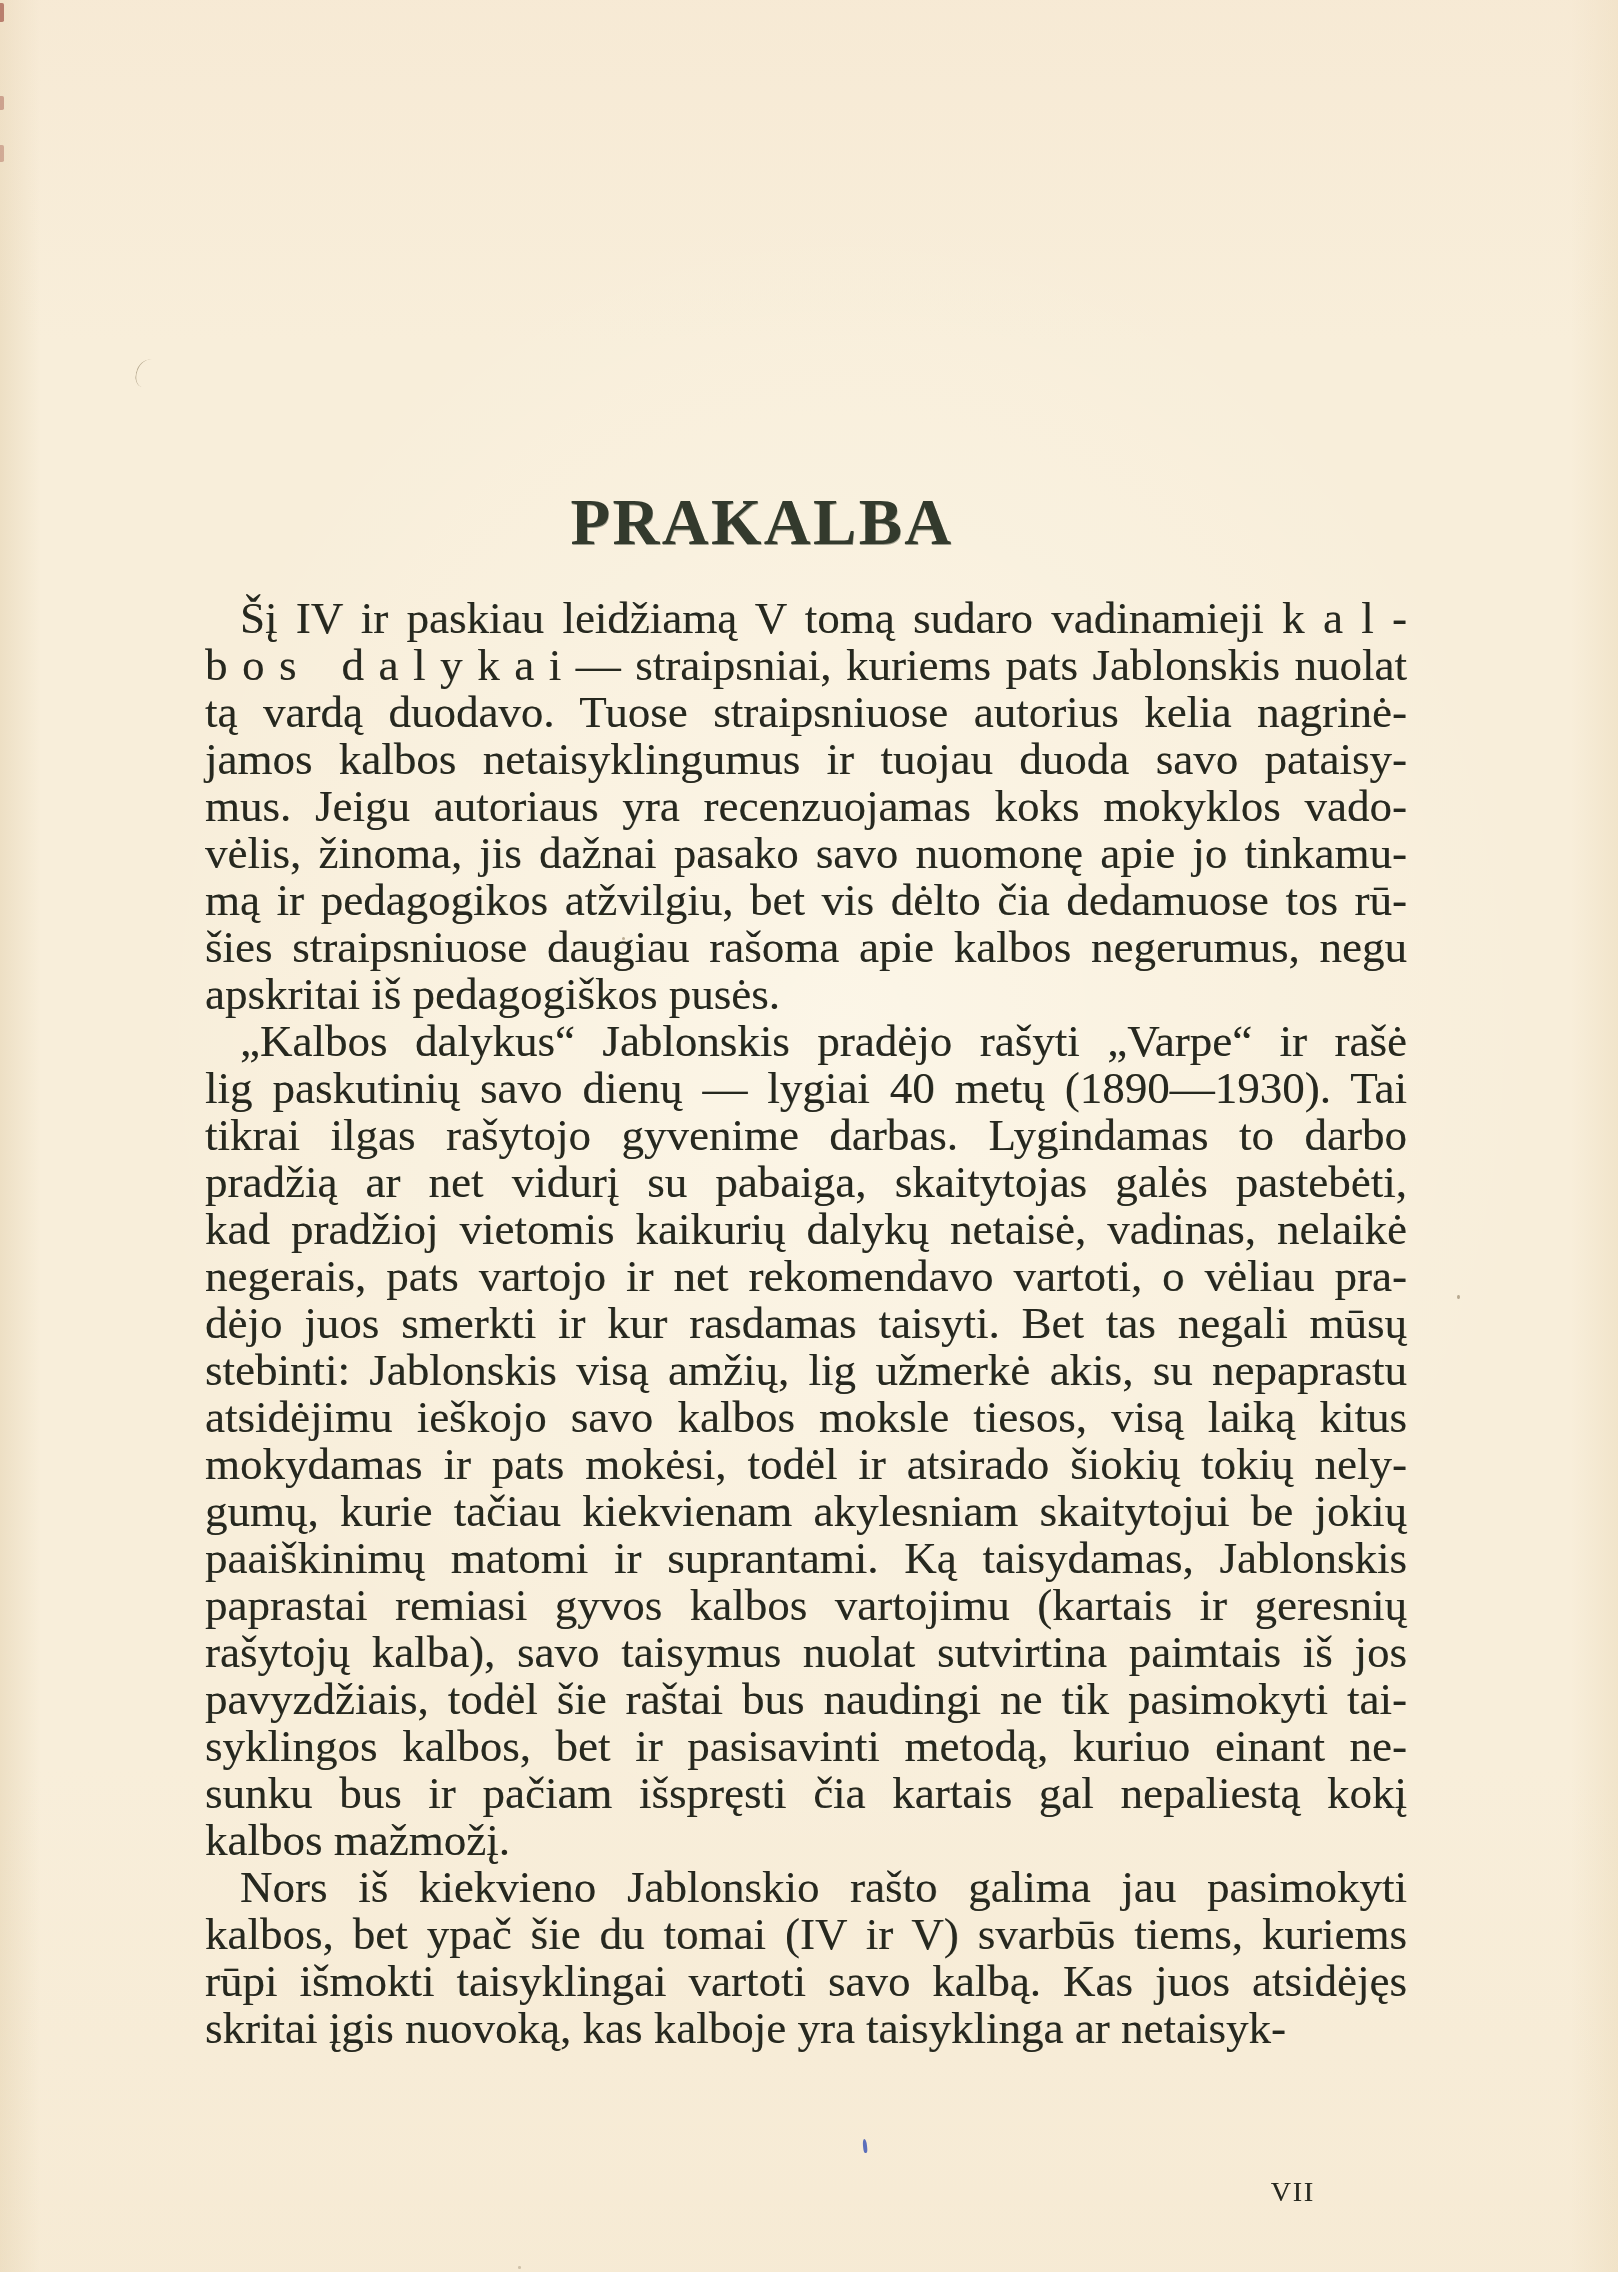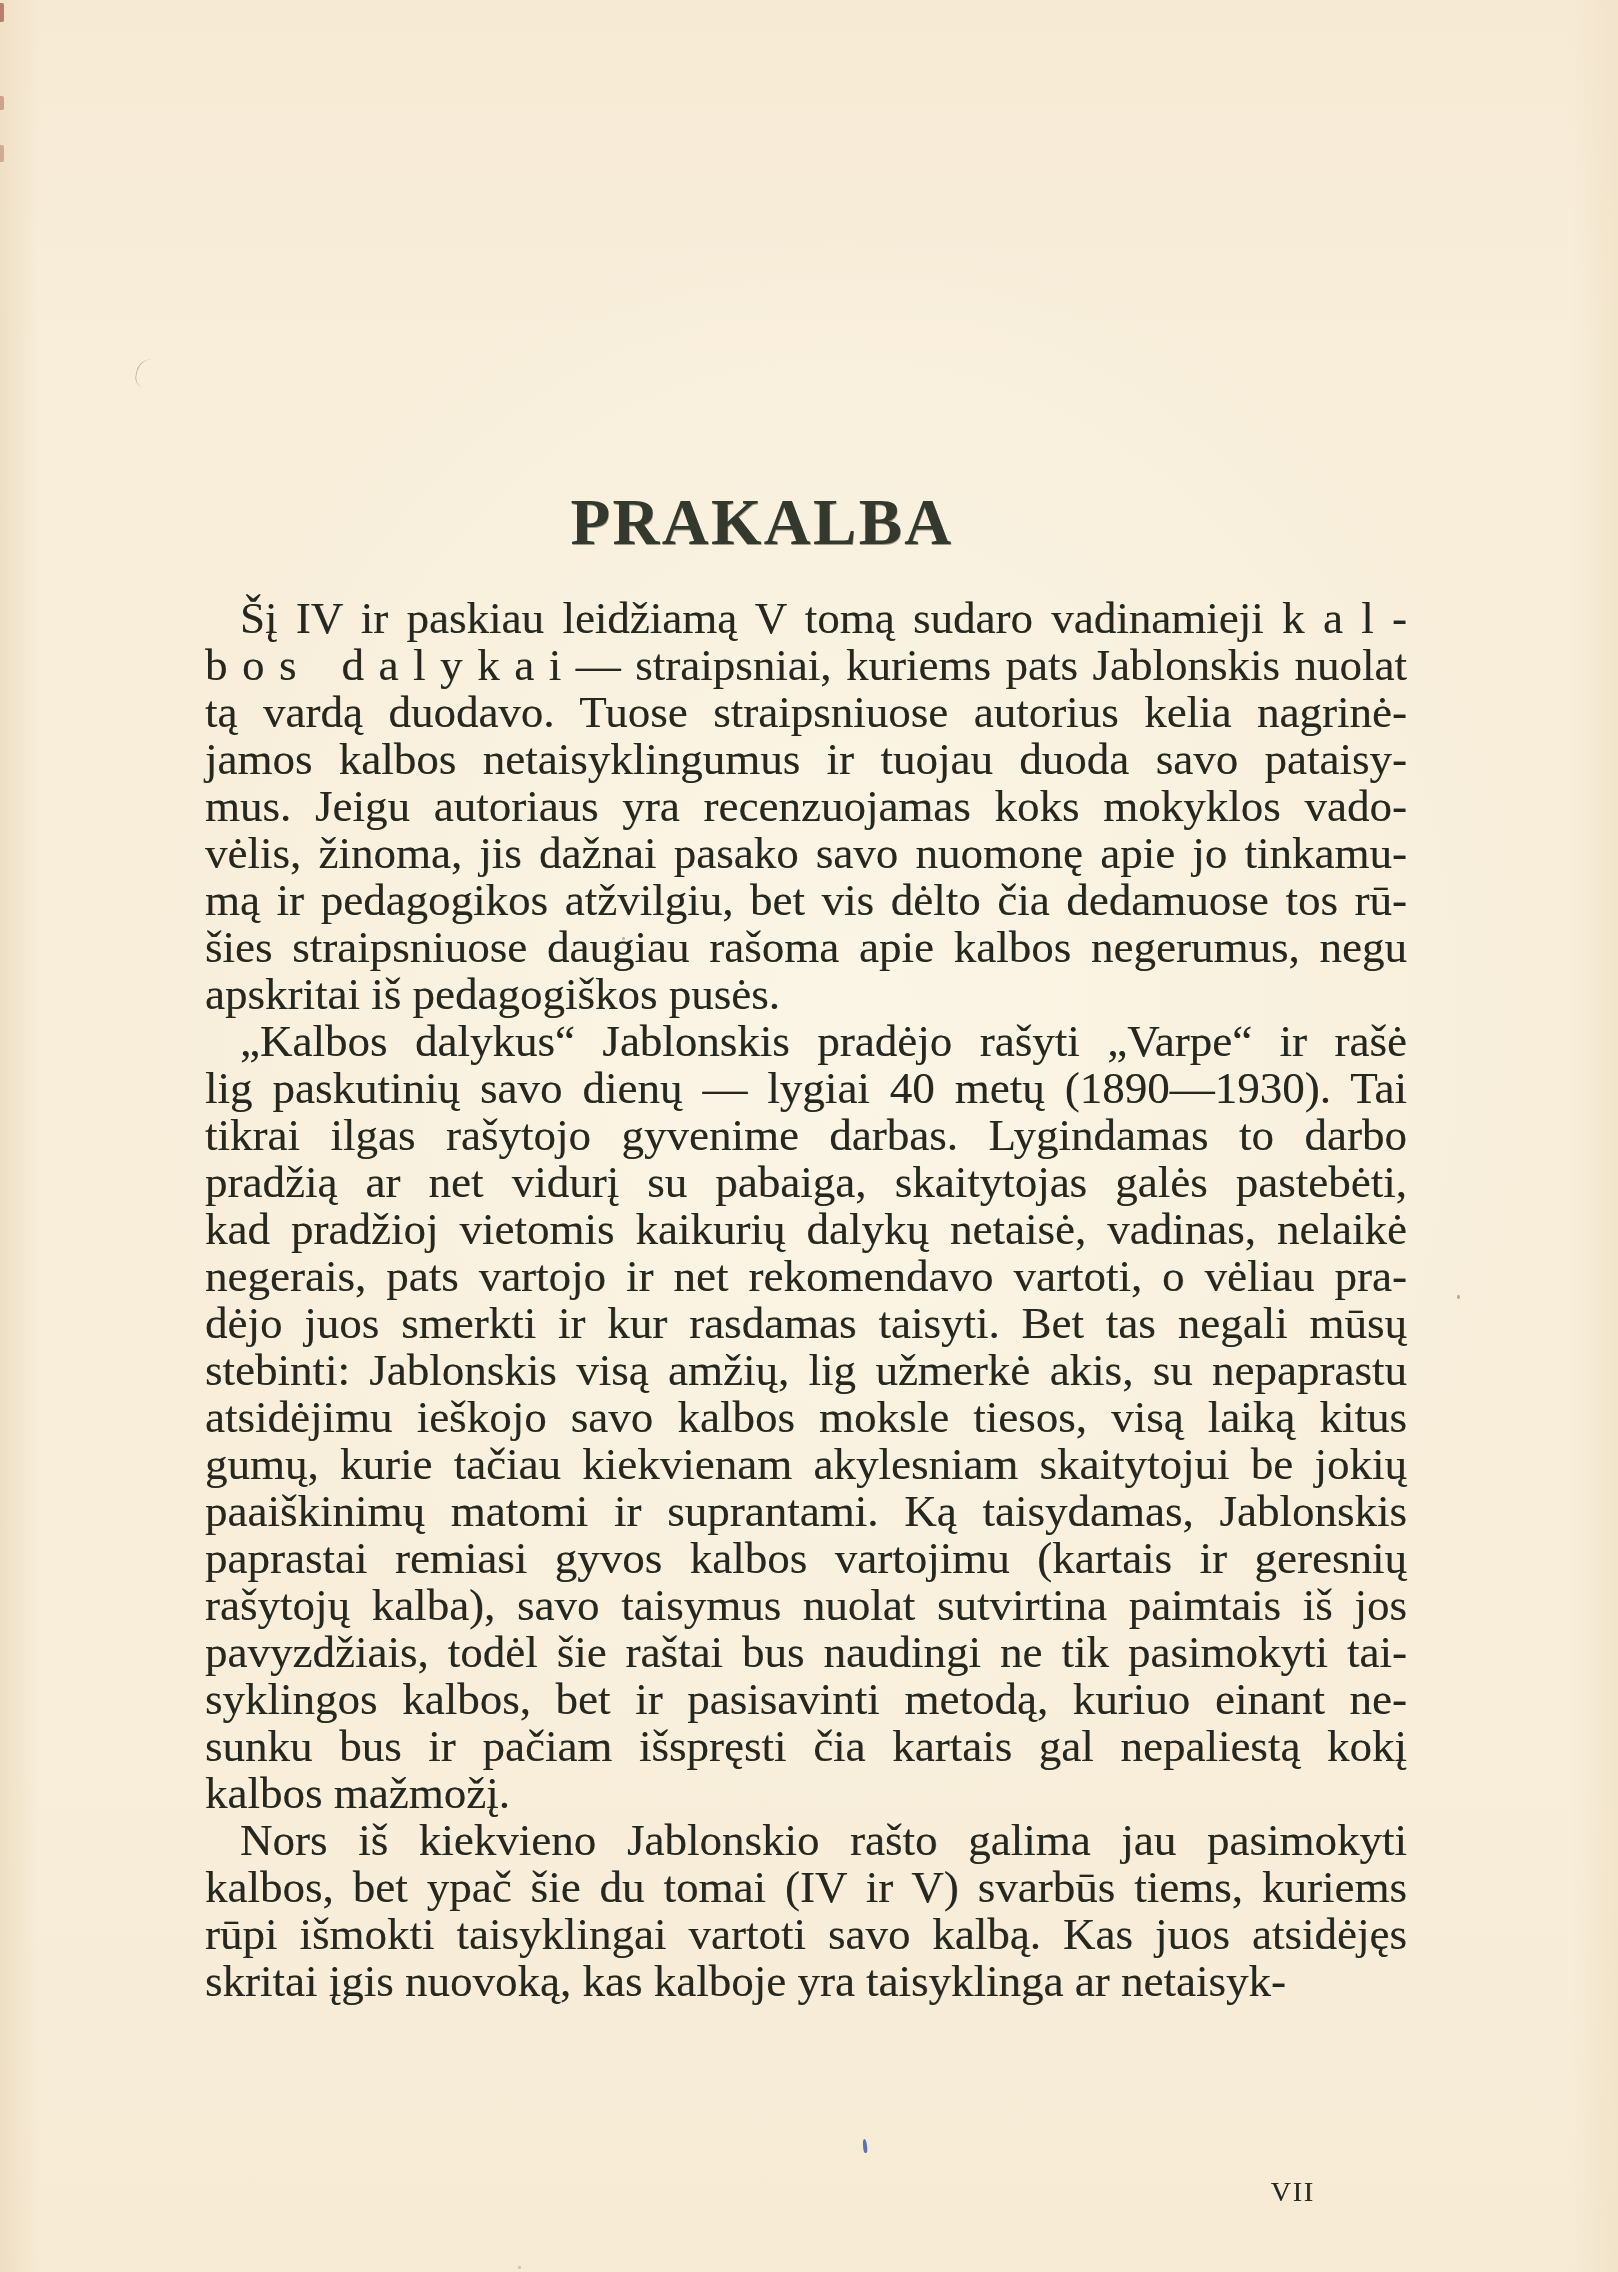--- a/index.html
+++ b/index.html
@@ -150,20 +150,21 @@
       <div class="line end">apskritai iš pedagogiškos pusės.</div>
       <div class="line indent">„Kalbos dalykus“ Jablonskis pradėjo rašyti „Varpe“ ir rašė</div>
       <div class="line">lig paskutinių savo dienų — lygiai 40 metų (1890—1930). Tai</div>
       <div class="line">tikrai ilgas rašytojo gyvenime darbas. Lygindamas to darbo</div>
       <div class="line">pradžią ar net vidurį su pabaiga, skaitytojas galės pastebėti,</div>
       <div class="line">kad pradžioj vietomis kaikurių dalykų netaisė, vadinas, nelaikė</div>
       <div class="line">negerais, pats vartojo ir net rekomendavo vartoti, o vėliau pra-</div>
       <div class="line">dėjo juos smerkti ir kur rasdamas taisyti. Bet tas negali mūsų</div>
       <div class="line">stebinti: Jablonskis visą amžių, lig užmerkė akis, su nepaprastu</div>
       <div class="line">atsidėjimu ieškojo savo kalbos moksle tiesos, visą laiką kitus</div>
+      <div class="line">mokydamas ir pats mokėsi, todėl ir atsirado šiokių tokių nely-</div>
       <div class="line">gumų, kurie tačiau kiekvienam akylesniam skaitytojui be jokių</div>
       <div class="line">paaiškinimų matomi ir suprantami. Ką taisydamas, Jablonskis</div>
       <div class="line">paprastai remiasi gyvos kalbos vartojimu (kartais ir geresnių</div>
       <div class="line">rašytojų kalba), savo taisymus nuolat sutvirtina paimtais iš jos</div>
       <div class="line">pavyzdžiais, todėl šie raštai bus naudingi ne tik pasimokyti tai-</div>
       <div class="line">syklingos kalbos, bet ir pasisavinti metodą, kuriuo einant ne-</div>
       <div class="line">sunku bus ir pačiam išspręsti čia kartais gal nepaliestą kokį</div>
       <div class="line end">kalbos mažmožį.</div>
       <div class="line indent">Nors iš kiekvieno Jablonskio rašto galima jau pasimokyti</div>
       <div class="line">kalbos, bet ypač šie du tomai (IV ir V) svarbūs tiems, kuriems</div>

